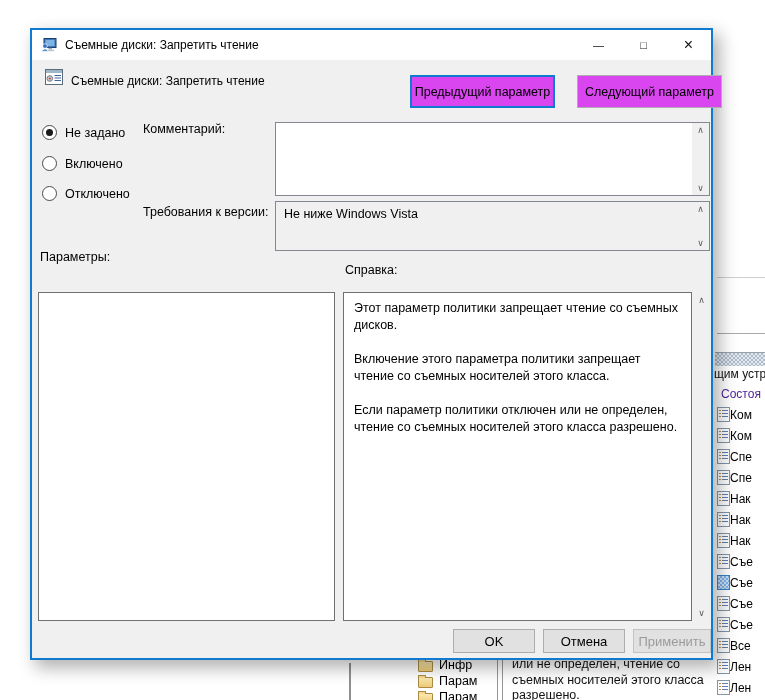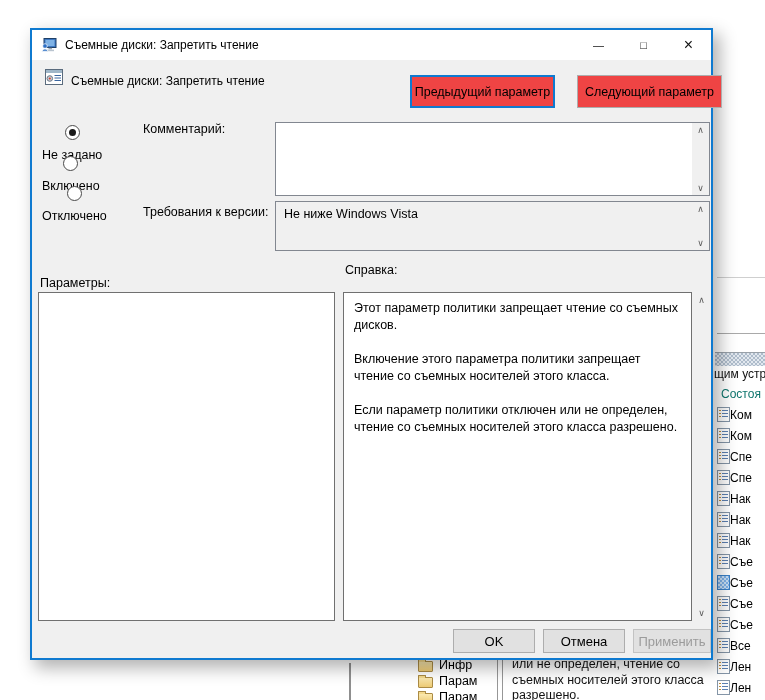--- a/index.html
+++ b/index.html
@@ -11,21 +11,21 @@
   
   .bg-right{position:absolute;left:713px;top:0;width:52px;height:700px;padding-left:12px;}
   .bg-hline1{position:absolute;top:277px;left:4px;right:0;height:1px;background:#cfcfcf;}
   .bg-hline2{position:absolute;top:333px;left:4px;right:0;height:1px;background:#a9a9a9;}
   .band-line{position:absolute;top:352px;left:2px;right:0;height:1px;background:#98a0a8;}
   .texture-band{position:absolute;top:353px;left:2px;right:0;height:13px;
     background-image:linear-gradient(45deg,#aebccb 25%,transparent 25%,transparent 75%,#aebccb 75%),
       linear-gradient(45deg,#aebccb 25%,#e2e8ef 25%,#e2e8ef 75%,#aebccb 75%);
     background-size:4px 4px;background-position:0 0,2px 2px;}
   .partial-title{position:absolute;top:367px;left:1px;font-size:12px;white-space:nowrap;color:#111;}
-  .col-header{position:absolute;top:387px;left:8px;font-size:12px;white-space:nowrap;color:#0f766e;}
+  .col-header{position:absolute;top:387px;left:8px;font-size:12px;white-space:nowrap;color:#4c1d95;}
   .bg-list{position:absolute;top:404px;left:2px;right:0;}
   .bg-row{height:21px;display:flex;align-items:center;gap:0;padding-left:2px;white-space:nowrap;font-size:12px;}
   .gpo-icon{position:relative;width:13px;height:15px;background:#fdfdfd;border:1px solid #8495a7;flex:none;box-sizing:border-box;}
   .gpo-icon::before{content:"";position:absolute;left:4px;right:1px;top:2px;bottom:2px;
     background:repeating-linear-gradient(to bottom,#5c7fb0 0 1px,transparent 1px 3px);}
   .gpo-icon::after{content:"";position:absolute;left:1px;top:2px;width:2px;bottom:2px;
     background:repeating-linear-gradient(to bottom,#b98a3e 0 1px,transparent 1px 3px);}
   .gpo-icon.sel{border-color:#3a81c8;
     background-image:linear-gradient(45deg,#7fb2e8 25%,transparent 25%,transparent 75%,#7fb2e8 75%),
       linear-gradient(45deg,#7fb2e8 25%,#c9e0f7 25%,#c9e0f7 75%,#7fb2e8 75%);
@@ -51,26 +51,26 @@
   .titlebar-icon{margin:0 8px 0 9px;width:16px;height:16px;flex:none;}
   .titlebar-title{font-size:12px;}
   .win-controls{margin-left:auto;display:flex;height:100%;}
   .win-btn{width:45px;height:100%;display:flex;align-items:center;justify-content:center;color:#111;}
   .win-btn.min{font-size:11px;}
   .win-btn.max{font-size:11px;}
   .win-btn.cls{font-size:16px;}
 
   .header-icon{position:absolute;left:13px;top:39px;width:18px;height:16px;}
   .header-title{position:absolute;left:39px;top:44px;font-size:12px;}
-  .nav-btn{position:absolute;top:45px;height:33px;box-sizing:border-box;background:#ef4444;border:1px solid #adadad;
+  .nav-btn{position:absolute;top:45px;height:33px;box-sizing:border-box;background:#d946ef;border:1px solid #adadad;
     display:flex;align-items:center;justify-content:center;font-size:12.5px;}
   .nav-btn.prev{left:378px;width:145px;border:2px solid #0f7ad0;}
   .nav-btn.next{left:533px;width:145px;margin-left:12px;}
 
-  .radio-row{position:absolute;left:10px;display:flex;align-items:center;gap:8px;font-size:12.5px;flex-direction:column;}
+  .radio-row{position:absolute;left:10px;display:flex;align-items:center;gap:8px;font-size:12.5px;}
   .radio{width:13px;height:13px;border:1px solid #4a4a4a;border-radius:50%;background:#fff;position:relative;flex:none;box-sizing:content-box;}
   .radio.checked::after{content:"";position:absolute;left:3px;top:3px;width:7px;height:7px;background:#1a1a1a;border-radius:50%;}
 
   .fld-label{position:absolute;font-size:12.5px;}
   .comment-box{position:absolute;left:243px;top:92px;width:435px;height:74px;box-sizing:border-box;
     background:#fff;border:1px solid #828790;}
   .version-box{position:absolute;left:243px;top:171px;width:435px;height:50px;box-sizing:border-box;
     background:#f0f0f0;border:1px solid #828790;font-size:12.5px;padding:5px 24px 5px 8px;}
   .vscroll{position:absolute;right:0;top:0;bottom:0;width:17px;background:#f0f0f0;}
   .vscroll .arr{position:absolute;left:0;right:0;text-align:center;font-size:9px;color:#5a5a5a;line-height:12px;}
@@ -242,21 +242,21 @@
 
   <span class="fld-label" style="left:111px;top:175px;">Требования к версии:</span>
   <div class="version-box">
     <span>Не ниже Windows Vista</span>
     <div class="vscroll">
       <div class="arr up">∧</div>
       <div class="arr down">∨</div>
     </div>
   </div>
 
-  <span class="fld-label" style="left:8px;top:246px;">Параметры:</span>
+  <span class="fld-label" style="left:8px;top:220px;">Параметры:</span>
   <span class="fld-label" style="left:313px;top:233px;">Справка:</span>
 
   <div class="params-box"></div>
 
   <div class="help-box">
     <p>Этот параметр политики запрещает чтение со съемных дисков.</p>
     <p>Включение этого параметра политики запрещает чтение со съемных носителей этого класса.</p>
     <p>Если параметр политики отключен или не определен, чтение со съемных носителей этого класса разрешено.</p>
   </div>
   <div class="help-scroll">

